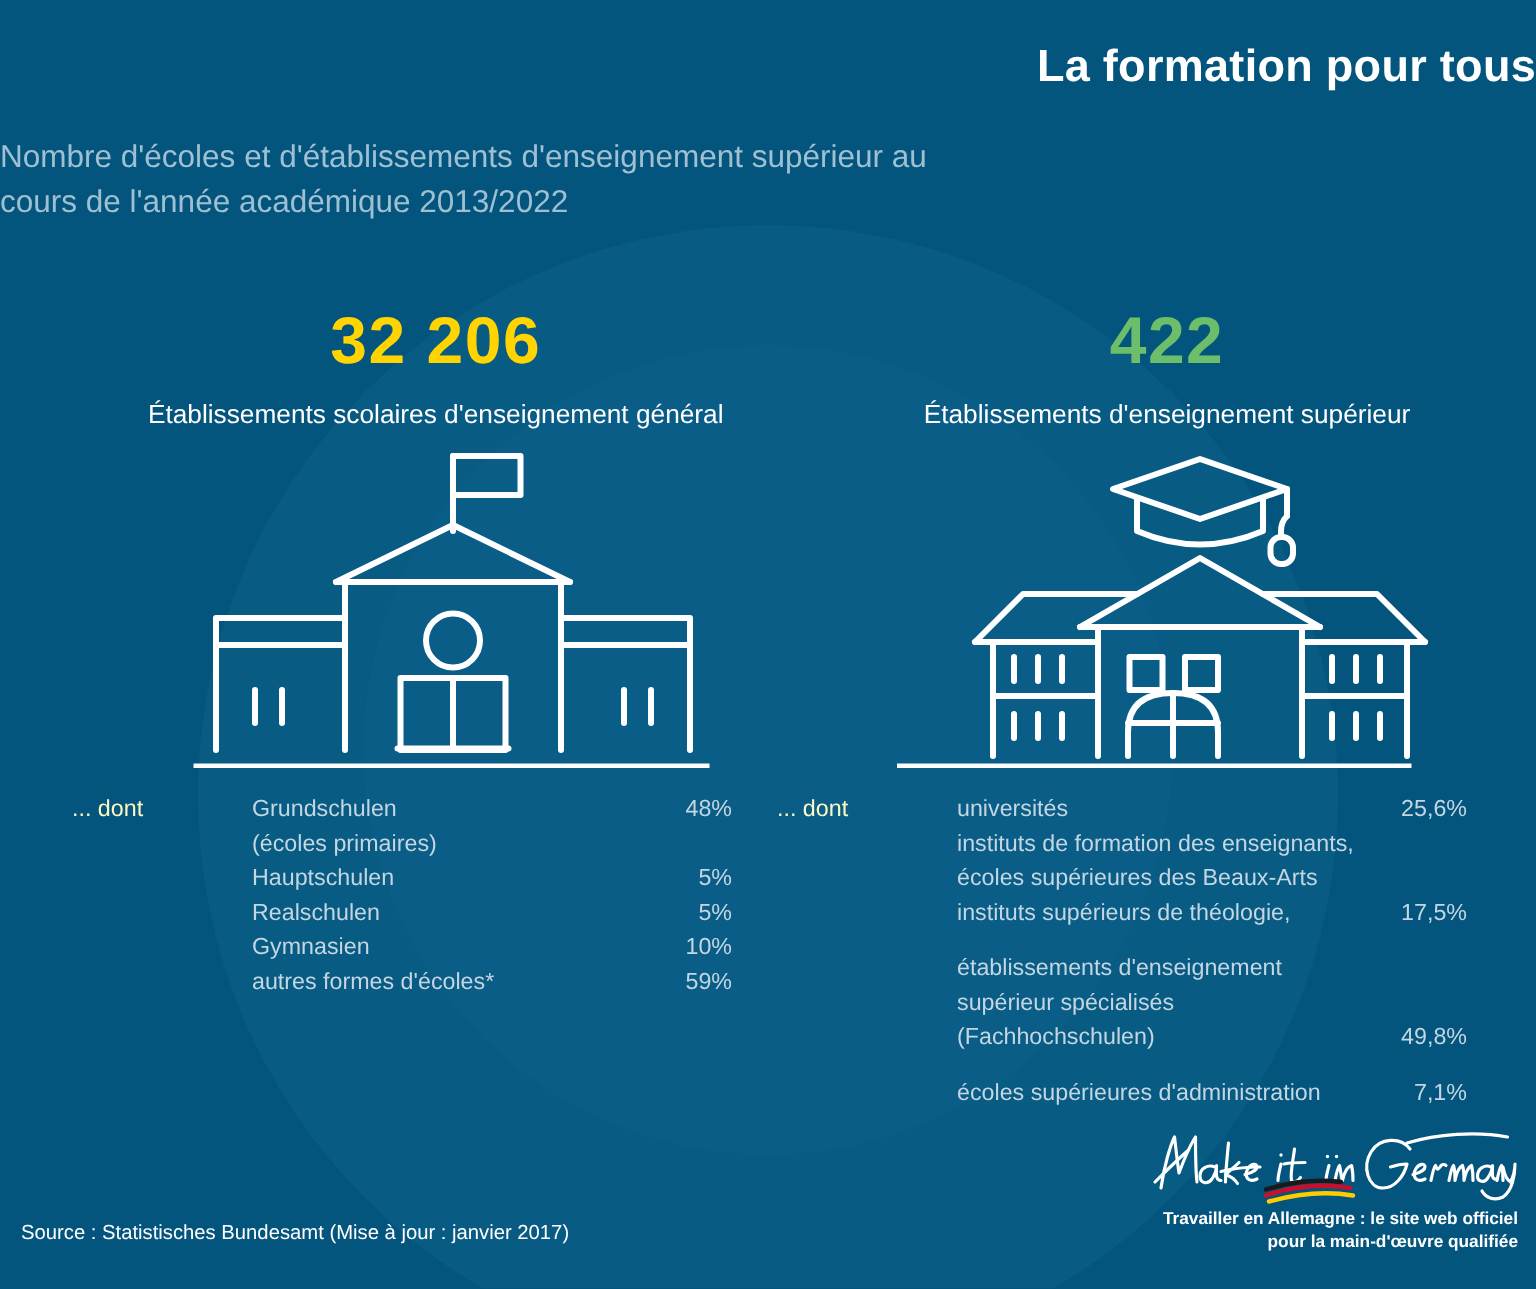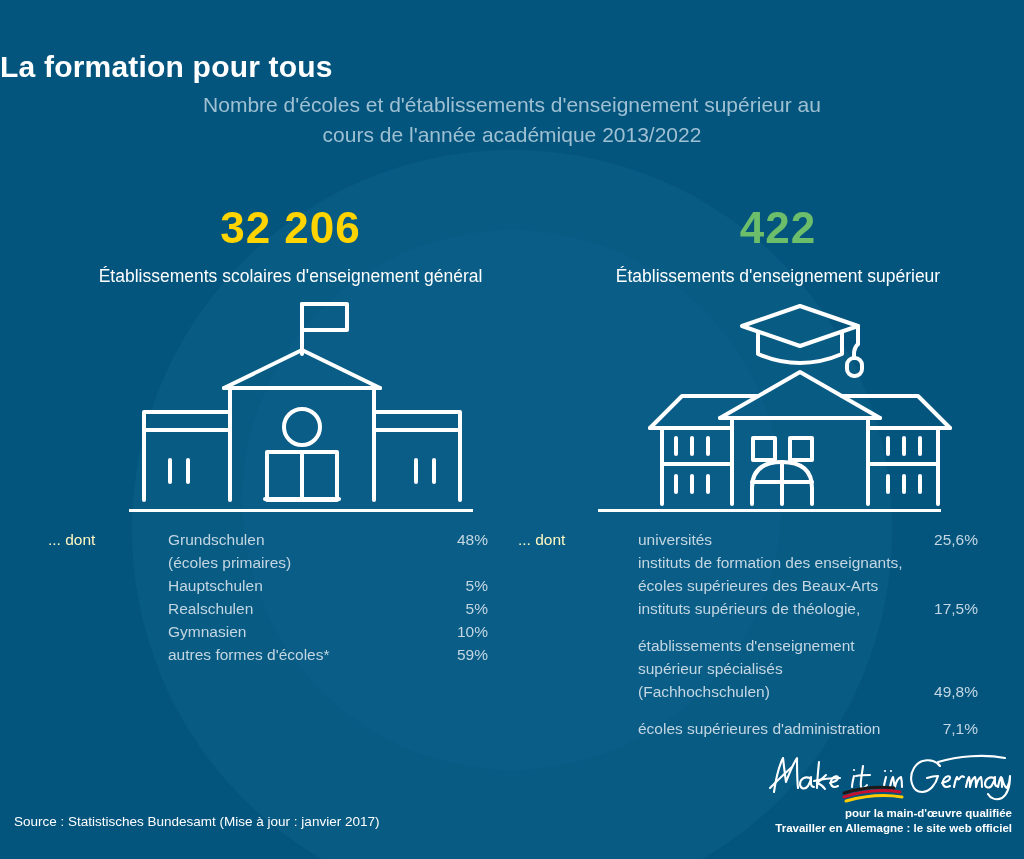--- a/index.html
+++ b/index.html
@@ -30,28 +30,28 @@
     width: 540px; height: 540px;
     margin-left: -270px;
     top: 230px;
     background: #0B6089;
     opacity: .45;
   }
   .content { position: relative; z-index: 2; width: 1024px; height: 859px; }
 
   
   .title {
-    position: absolute; top: 50px; left: 0; width: 1024px;
-    text-align: left;
+    position: absolute; top: 28px; left: 0; width: 1024px;
+    text-align: right;
     font-size: 30px; font-weight: bold; color: #FFFFFF;
     letter-spacing: .2px;
   }
   .subtitle {
     position: absolute; top: 90px; left: 0; width: 1024px;
-    text-align: center;
+    text-align: left;
     font-size: 21px; font-weight: normal; color: #9FC0D2;
     line-height: 30px;
   }
   .subtitle span { display: block; }
 
   
   .stat { position: absolute; top: 192px; }
   .stat.left  { left: 38px;  width: 505px; }
   .stat.right { left: 537px; width: 482px; }
   .bignum {
@@ -338,19 +338,19 @@
           <path d="M176 14 C196 8 222 6 243 10"></path>
         </g>
 
         <g fill="none" stroke-width="3" stroke-linecap="round">
           <path d="M82 45 C98 40 116 38 132 40" stroke="#1A1A1A"></path>
           <path d="M82 49 C100 43 120 41 138 44" stroke="#C8102E"></path>
           <path d="M84 53 C102 48 122 46 140 49" stroke="#FFCC00"></path>
         </g>
       </svg>
       <div class="tagline">
+        <span>Travailler en Allemagne : le site web officiel</span>
         <span>pour la main-d'œuvre qualifiée</span>
-        <span>Travailler en Allemagne : le site web officiel</span>
       </div>
     </div>
 
   </div>
 </div>
 
 </body></html>

